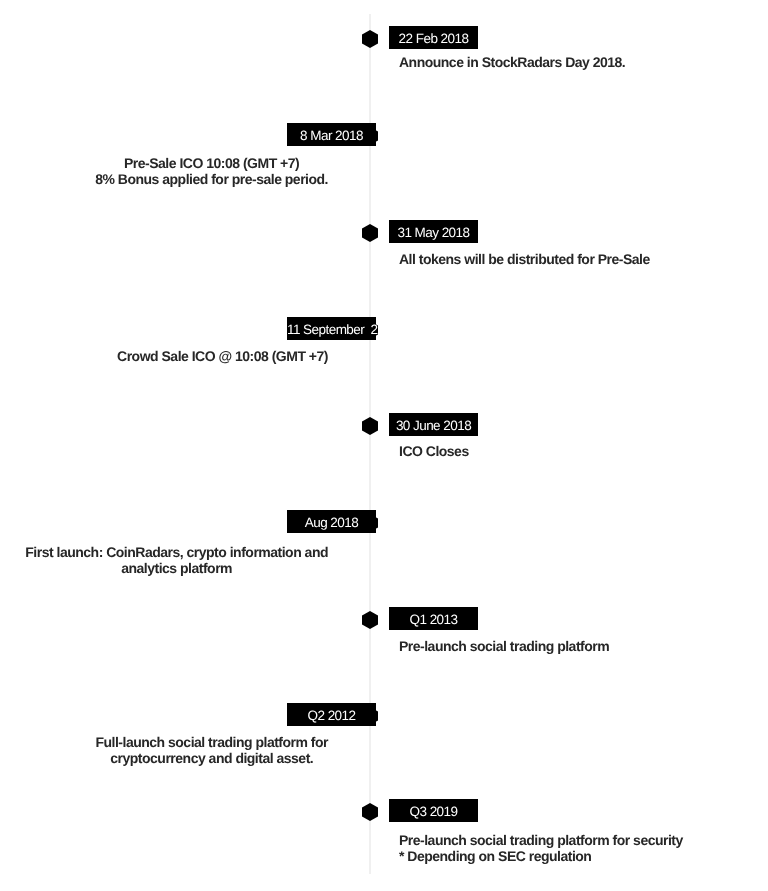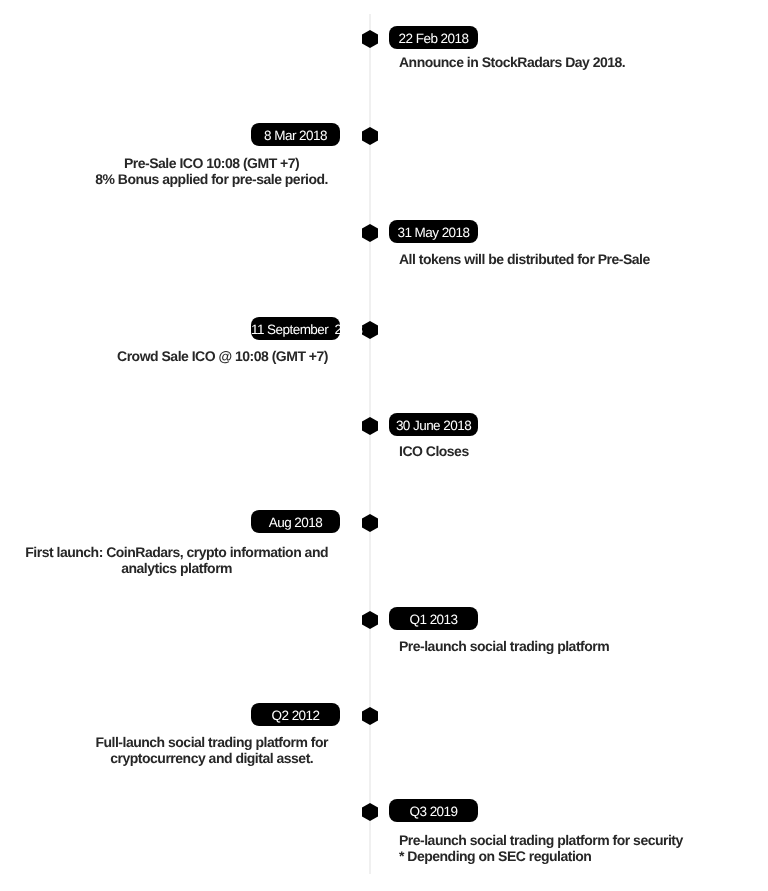--- a/index.html
+++ b/index.html
@@ -12,23 +12,23 @@
 
   .axis{position:absolute;left:369px;top:14px;width:2px;height:860px;background:#f0f0f0;}
 
   .event{position:absolute;left:0;top:0;width:768px;height:0;}
 
   .hex-marker{position:absolute;left:362px;width:16px;height:18px;}
   .hex-marker svg{display:block;}
 
   .badge{position:absolute;background:#000000;color:#ffffff;
          font-size:13.5px;font-weight:400;line-height:25px;height:23px;
-         width:89px;text-align:center;white-space:pre;letter-spacing:-0.55px;border-radius:8px;}
+         width:89px;text-align:center;white-space:pre;letter-spacing:-0.55px;}
   .badge.side-right{left:389px;}
-  .badge.side-left{right:428px;margin-left:16px;}
+  .badge.side-left{right:392px;margin-left:16px;}
 
   .desc{position:absolute;font-size:14px;font-weight:700;color:#272727;
         line-height:16.4px;white-space:pre-line;letter-spacing:-0.5px;}
   .desc.side-right{left:399px;text-align:left;}
   .desc.side-left{right:440px;text-align:center;}
 </style>
 </head>
 <body>
 
 <div class="timeline">

